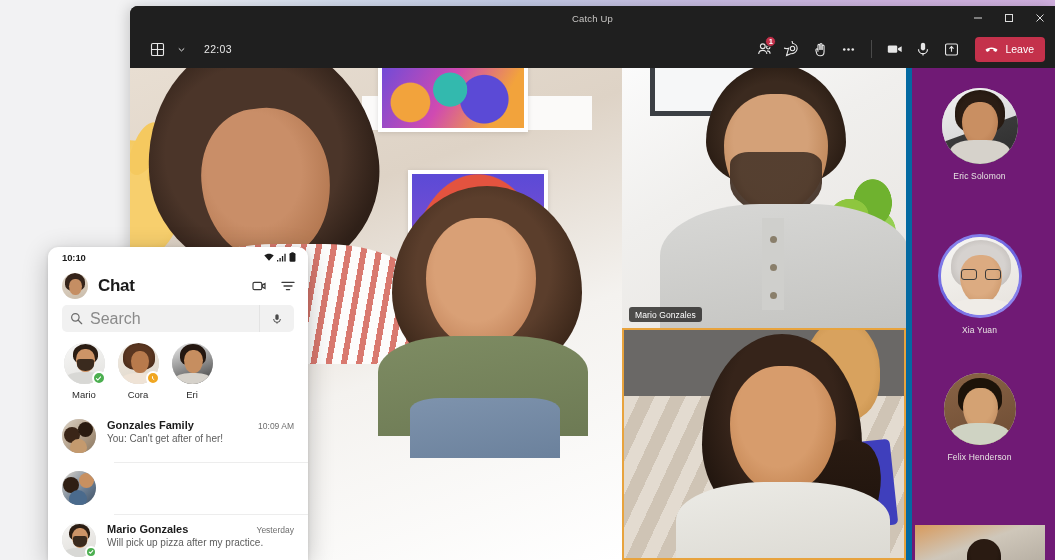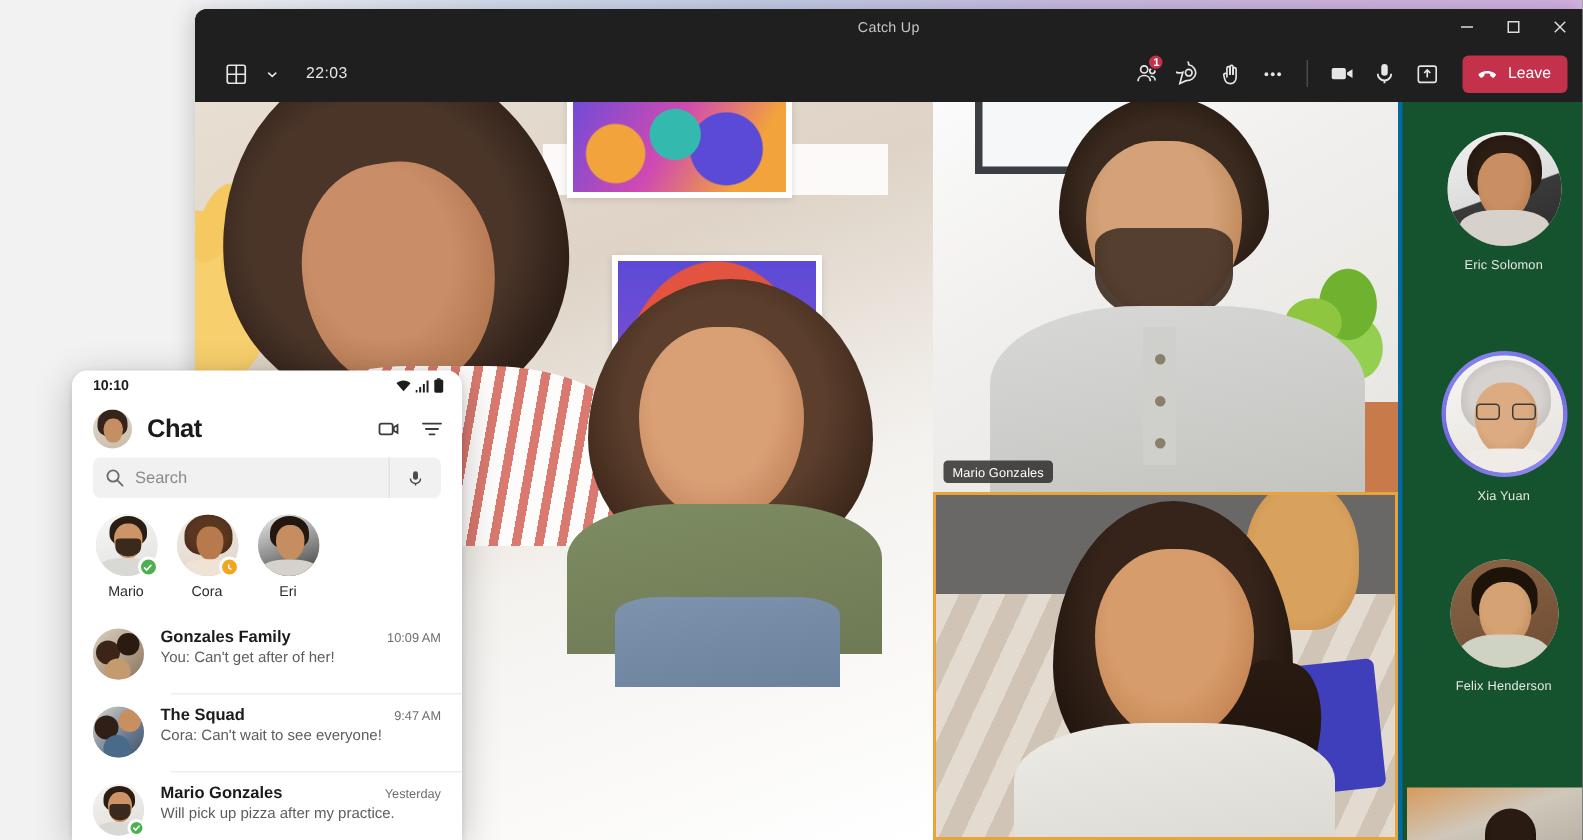--- a/index.html
+++ b/index.html
@@ -71,22 +71,22 @@
     color:#fff; font-size:10.5px;
   }
 
   
   #stage {
     position:absolute; left:0; right:0; top:62px; bottom:0;
     background:#1f1f1f; display:flex;
   }
   #main-grid { position:relative; flex:1; display:flex; }
   #right-rail {
-    width:123px; background:#14532d; position:relative; flex-shrink:0;
-    border-left:3px solid #0369a1;
+    width:149px; background:#701a75; position:relative; flex-shrink:0;
+    border-left:6px solid #0369a1;
   }
 
   .tile { position:relative; overflow:hidden; background:#2b2b2b; }
   .tile .nameplate {
     position:absolute; left:7px; bottom:6px;
     background:rgba(32,31,30,.78); color:#fff;
     font-size:8.5px; padding:2.5px 6px; border-radius:3px;
     letter-spacing:.1px; z-index:5;
   }
   #tile-main { width:492px; height:100%; }
@@ -250,21 +250,21 @@
   #profile-avatar .pa-face { position:absolute; left:7px; top:6px; width:13px; height:16px; background:#c58e63; border-radius:46%/46% 46% 56% 56%; }
   #chat-title { font-size:17px; font-weight:bold; color:#1a1a1a; letter-spacing:-.3px; }
   #mobile-header-actions { margin-left:auto; display:flex; align-items:center; gap:13px; color:#3b3b3b; }
 
   #search-row { padding:0 14px; }
   #search-bar {
     height:27px; background:#f1f1f1; border-radius:5px;
     display:flex; align-items:center; position:relative;
   }
   #search-icon-wrap { width:28px; display:flex; align-items:center; justify-content:center; color:#6b6b6b; }
-  #search-input-text { font-size:11px; color:#8a8a8a; flex:1; }
+  #search-input-text { font-size:16px; color:#8a8a8a; flex:1; }
   #search-divider { width:1px; height:27px; background:#e3e3e3; }
   #mic-button { width:34px; display:flex; align-items:center; justify-content:center; color:#4a4a4a; }
 
   #contacts-strip {
     display:flex; padding:11px 0 0 14px; gap:10px; overflow:hidden;
   }
   .contact { width:44px; display:flex; flex-direction:column; align-items:center; flex-shrink:0; }
   .contact-avatar { width:41px; height:41px; border-radius:50%; position:relative; overflow:hidden; background:#ddd; }
   .contact-status {
     position:absolute; right:-1px; bottom:-1px; width:14px; height:14px; border-radius:50%;
@@ -692,27 +692,20 @@
     <div class="chat-item">
       <div class="chat-avatar-wrap">
         <div class="chat-avatar">
           <div class="g-squad" style="position:absolute;inset:0">
               <div class="p1"></div>
               <div class="p2"></div>
               <div class="p3"></div>
             </div>
         </div>
       </div>
-      <div class="chat-content">
-        <div class="chat-top">
-          <span class="chat-name">The Squad</span>
-          <span class="chat-time">9:47 AM</span>
-        </div>
-        <div class="chat-preview">Cora: Can't wait to see everyone!</div>
-      </div>
     </div>
 
     <div class="chat-item">
       <div class="chat-avatar-wrap">
         <div class="chat-avatar">
           <div class="g-mario" style="position:absolute;inset:0">
               <div class="h"></div>
               <div class="f"></div>
               <div class="bd"></div>
               <div class="b"></div>

